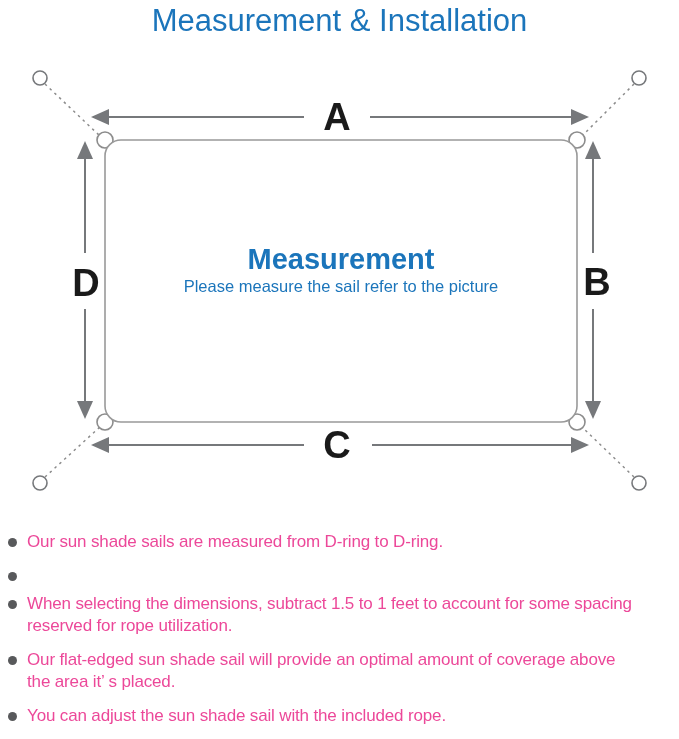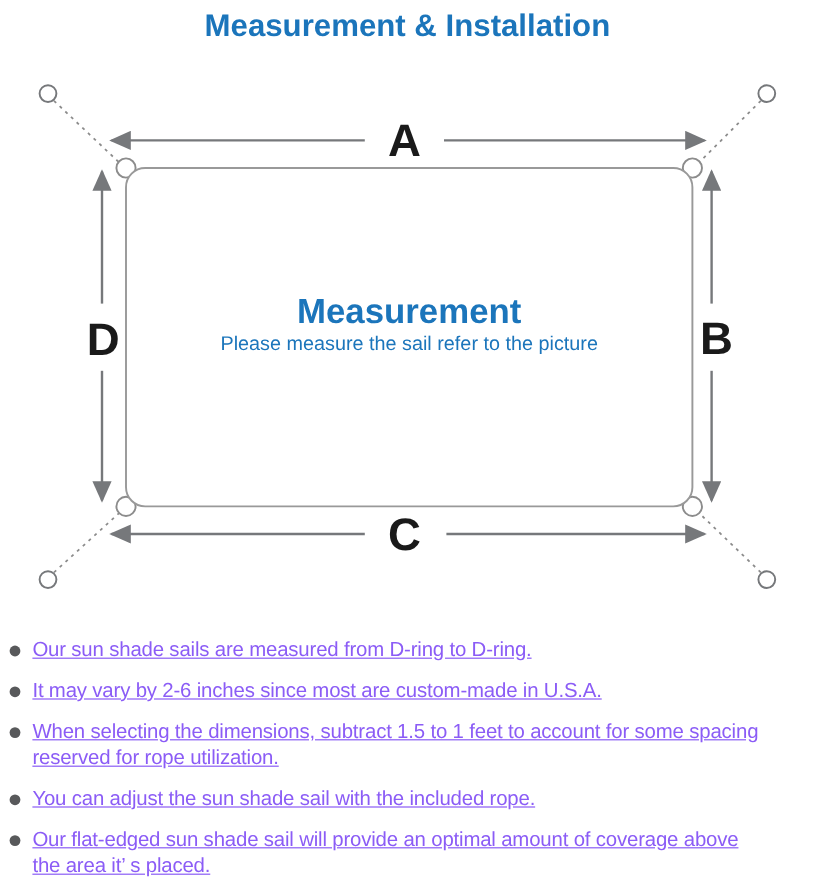--- a/index.html
+++ b/index.html
@@ -2,36 +2,36 @@
 <html><head>
 <meta charset="utf-8">
 <style>
   html,body{margin:0;padding:0;background:#ffffff;}
   .canvas{
     position:relative;width:679px;height:739px;background:#ffffff;overflow:hidden;
     font-family:"Liberation Sans", sans-serif;
   }
   .page-title{
     position:absolute;top:0;left:0;width:100%;margin:0;
-    text-align:center;font-size:26px;font-weight:700;line-height:42px;
+    text-align:center;font-size:31px;font-weight:400;line-height:42px;
     color:#1b75bb;letter-spacing:0px;
   }
   .diagram{position:absolute;top:0;left:0;}
   .notes{
     position:absolute;top:527px;left:8px;width:669px;
     list-style:none;margin:0;padding:4px 0 0 0;
   }
   .notes li{display:flex;align-items:flex-start;margin:0 0 12px 0;}
   .dot{
     flex:none;width:9px;height:9px;border-radius:50%;
     background:#58595b;margin:7px 10px 0 0;
   }
   .note-text{
-    font-size:17px;line-height:22px;color:#8b5cf6;
-    white-space:pre-line;letter-spacing:-0.15px;text-decoration:underline;
+    font-size:17px;line-height:22px;color:#ec4899;
+    white-space:pre-line;letter-spacing:-0.15px;
   }
   .dim-letter{font-family:"Liberation Sans", sans-serif;font-size:38px;font-weight:700;fill:#1a1a1a;}
   .center-title{font-family:"Liberation Sans", sans-serif;font-size:29px;font-weight:700;fill:#1b75bb;}
   .center-sub{font-family:"Liberation Sans", sans-serif;font-size:16.5px;fill:#1b75bb;}
 </style>
 </head>
 <body>
 
 <div class="canvas">
 
@@ -87,31 +87,30 @@
     <text class="center-sub" x="341" y="292" text-anchor="middle">Please measure the sail refer to the picture</text>
   </svg>
 
   <ul class="notes">
     <li>
       <span class="dot"></span>
       <span class="note-text">Our sun shade sails are measured from D-ring to D-ring.</span>
     </li>
     <li>
       <span class="dot"></span>
-      <span class="note-text">It may vary by 2-6 inches since most are custom-made in U.S.A.</span>
     </li>
     <li>
       <span class="dot"></span>
       <span class="note-text">When selecting the dimensions, subtract 1.5 to 1 feet to account for some spacing
 reserved for rope utilization.</span>
     </li>
     <li>
       <span class="dot"></span>
-      <span class="note-text">You can adjust the sun shade sail with the included rope.</span>
+      <span class="note-text">Our flat-edged sun shade sail will provide an optimal amount of coverage above
+the area it’ s placed.</span>
     </li>
     <li>
       <span class="dot"></span>
-      <span class="note-text">Our flat-edged sun shade sail will provide an optimal amount of coverage above
-the area it’ s placed.</span>
+      <span class="note-text">You can adjust the sun shade sail with the included rope.</span>
     </li>
   </ul>
 
 </div>
 
 </body></html>

